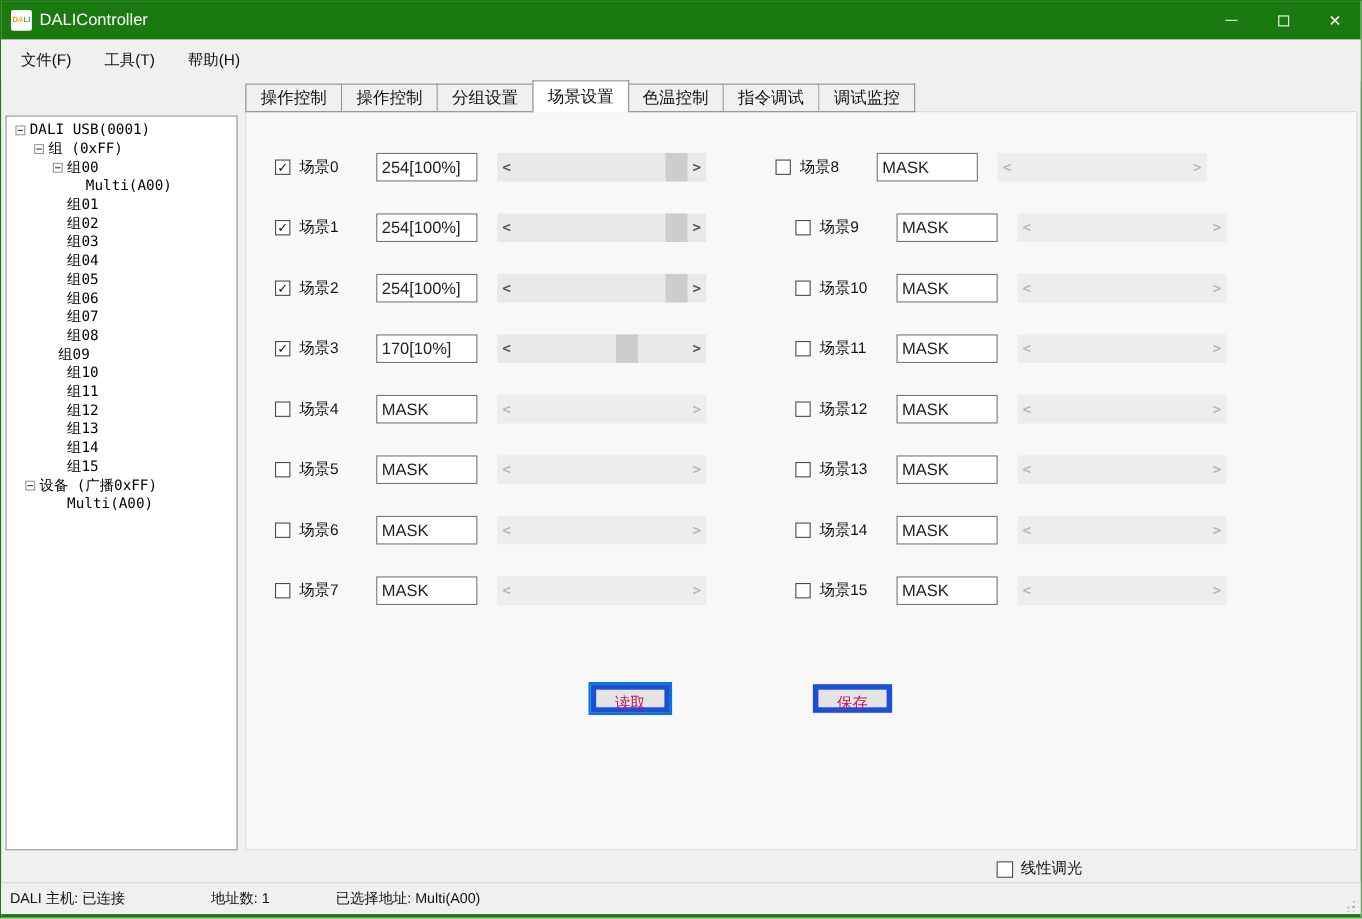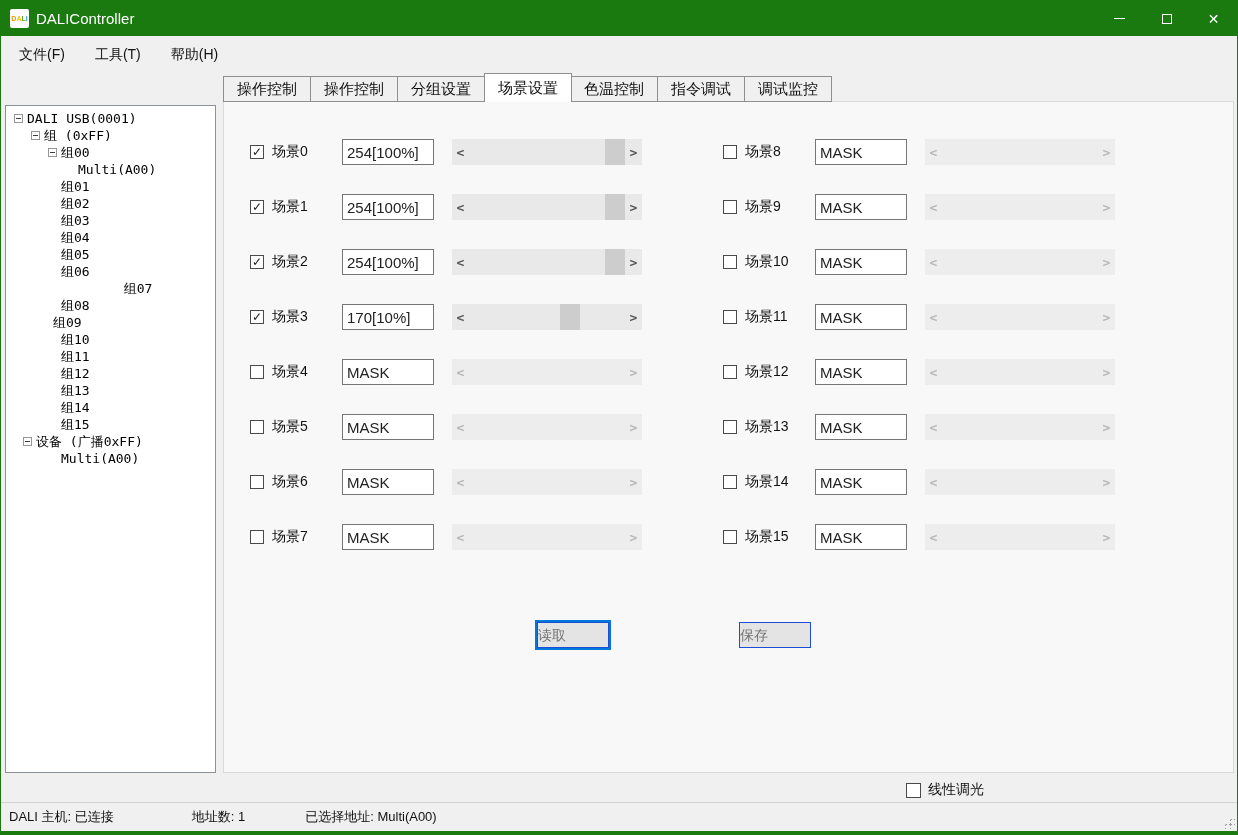--- a/index.html
+++ b/index.html
@@ -45,22 +45,22 @@
   .scene-input{ position:absolute; left:92px; top:0; width:92px; height:26px; border:1px solid #767676; background:#fff;
     font-family:"Liberation Sans",sans-serif; font-size:15px; color:#222; padding:0 4px; outline:none; }
   .sbar{ position:absolute; left:202px; top:0; width:190px; height:26px; background:#e9e9e9; }
   .sbar.disabled{ background:#ededed; }
   .sbar .arrow{ position:absolute; top:0; width:17px; height:26px; font-family:"DejaVu Sans Mono",monospace;
     font-size:13px; font-weight:bold; color:#555; display:flex; align-items:center; justify-content:center; }
   .sbar .arrow.left{ left:0; } .sbar .arrow.right{ right:0; }
   .sbar.disabled .arrow{ color:#b7b7b7; }
   .sbar .thumb{ position:absolute; top:0; width:20px; height:26px; background:#cdcdcd; }
   
-  .btn{ position:absolute; width:72px; height:26px; background:#e4e4e4; border:1px solid #1d4ed8;
-    font-size:14px; color:#737373; text-align:left; line-height:24px; }
+  .btn{ position:absolute; width:72px; height:26px; background:#e4e4e4; border:5px solid #1d4ed8;
+    font-size:14px; color:#be185d; text-align:center; line-height:24px; }
   .btn.focused{ outline:2px solid #0078d7; outline-offset:0; }
   
   .linear-row{ position:absolute; left:905px; top:780px; display:flex; align-items:center; z-index:1; }
   .linear-row .checkbox{ position:static; margin-right:7px; width:15px; height:15px; }
   .linear-label{ font-size:14px; color:#111; }
   .statusbar{ position:absolute; left:0; right:0; bottom:3px; height:29px; background:#f0f0f0; border-top:1px solid #d4d4d4; display:flex; align-items:center; }
   .status-item{ font-size:13px; color:#111; }
   .status-host{ margin-left:8px; } .status-count{ margin-left:78px; } .status-sel{ margin-left:60px; }
   .grip{ position:absolute; right:2px; bottom:2px; width:14px; height:14px;
     background-image:radial-gradient(#9d9d9d 1px, transparent 1.4px); background-size:5px 5px; background-position:2px 2px;
@@ -143,21 +143,21 @@
         <span>组04</span>
       </div>
       <div class="tree-item" style="padding-left: 42px;">
         <span class="exp-space"></span>
         <span>组05</span>
       </div>
       <div class="tree-item" style="padding-left: 42px;">
         <span class="exp-space"></span>
         <span>组06</span>
       </div>
-      <div class="tree-item" style="padding-left: 42px; justify-content: center;">
+      <div class="tree-item" style="padding-left: 42px;">
         <span class="exp-space"></span>
         <span>组07</span>
       </div>
       <div class="tree-item" style="padding-left: 42px;">
         <span class="exp-space"></span>
         <span>组08</span>
       </div>
       <div class="tree-item" style="padding-left: 34px;">
         <span class="exp-space"></span>
         <span>组09</span>
@@ -268,21 +268,21 @@
       </div>
       <div class="scene-row" style="left: 26px; top: 422px;">
         <span class="checkbox"></span>
         <span class="scene-label">场景7</span>
         <input class="scene-input" value="MASK" style="">
         <div class="sbar disabled">
           <span class="arrow left">&lt;</span>
           <span class="arrow right">&gt;</span>
         </div>
       </div>
-      <div class="scene-row" style="left: 499px; top: 37px;">
+      <div class="scene-row" style="left: 481px; top: 37px;">
         <span class="checkbox"></span>
         <span class="scene-label">场景8</span>
         <input class="scene-input" value="MASK" style="">
         <div class="sbar disabled">
           <span class="arrow left">&lt;</span>
           <span class="arrow right">&gt;</span>
         </div>
       </div>
       <div class="scene-row" style="left: 499px; top: 92px;">
         <span class="checkbox"></span>

